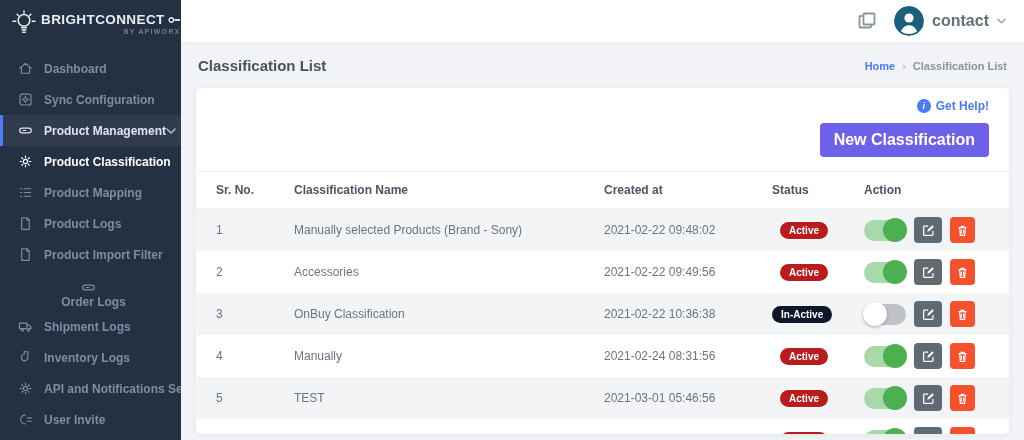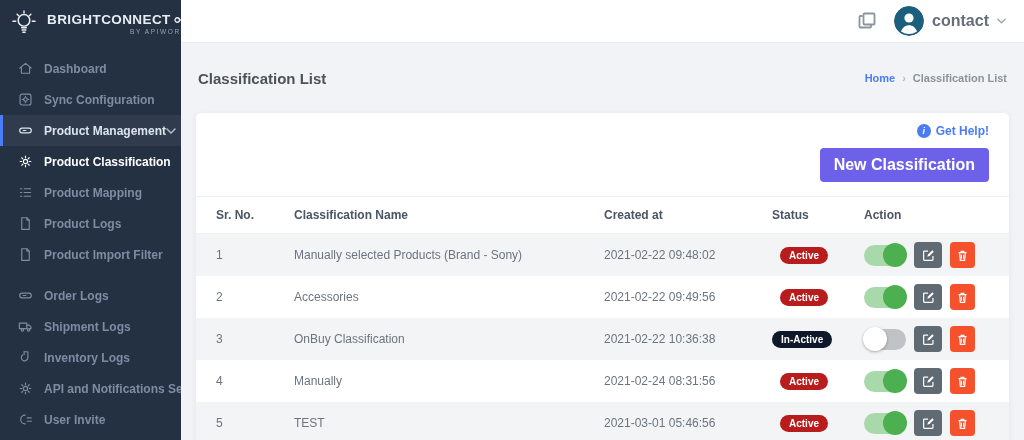--- a/index.html
+++ b/index.html
@@ -10,55 +10,55 @@
     background:#f1f3f6;
   }
   .app { display:flex; width:1024px; height:440px; }
 
   
   .sidebar {
     width:181px; flex:none; background:#243143; color:#7e8ca2;
     display:flex; flex-direction:column; overflow:hidden;
   }
   .logo {
-    height:47px; display:flex; align-items:center; padding:0 10px 0 12px; gap:11px; flex:none;
+    height:47px; display:flex; align-items:center; padding:0 10px 0 12px; gap:5px; flex:none;
   }
   .logo-bulb { width:24px; height:28px; flex:none; }
   .logo-textwrap { display:flex; flex-direction:column; align-items:flex-end; }
   .logo-row { display:flex; align-items:center; gap:3px; }
   .logo-name { color:#e9edf3; font-weight:bold; font-size:13.5px; letter-spacing:.4px; }
   .logo-plug { width:13px; height:8px; }
   .logo-tagline { color:#92a3ba; font-size:6.5px; letter-spacing:1.6px; margin-top:1px; }
 
   .nav { padding-top:6px; }
   .nav-item {
     display:flex; align-items:center; height:31px; padding:0 12px 0 15px;
     border-left:3px solid transparent; font-size:12px; font-weight:600;
     color:#7e8ca2; cursor:pointer; white-space:nowrap;
   }
   .nav-item .nav-icon { width:15px; height:15px; margin-right:11px; flex:none; display:flex; align-items:center; }
   .nav-item .nav-icon svg { width:15px; height:15px; }
   .nav-item.highlight { background:rgba(255,255,255,.055); border-left-color:#4a7df9; color:#dde4ee; }
   .nav-item.active { color:#ffffff; }
-  .nav-item.gap { margin-top:10px; }
+  .nav-item.gap { margin-top:10px;flex-direction:column; }
   .nav-chevron { margin-left:auto; display:flex; }
 
   
   .main { flex:1; min-width:0; display:flex; flex-direction:column; }
   .topbar {
     height:43px; flex:none; background:#fff; border-bottom:1px solid #e7eaee;
     display:flex; align-items:center; justify-content:flex-end; padding:0 18px; gap:16px;
   }
   .copy-btn { display:flex; cursor:pointer; }
   .user-wrap { display:flex; align-items:center; gap:8px; cursor:pointer; }
   .avatar { width:30px; height:30px; border-radius:50%; overflow:hidden; display:flex; }
   .user-label { font-size:16px; font-weight:600; color:#646f7a; }
 
   .content { flex:1; padding:0 15px; }
-  .page-head { height:70px; display:flex; align-items:center; justify-content:space-between; padding:0 2px; }
+  .page-head { height:45px; display:flex; align-items:center; justify-content:space-between; padding:0 2px; }
   .page-title { margin:0; font-size:15px; font-weight:bold; color:#4b525a; }
   .breadcrumb { display:flex; align-items:center; gap:7px; font-size:11px; font-weight:600; }
   .breadcrumb .home { color:#4a7cf6; text-decoration:none; cursor:pointer; }
   .breadcrumb .sep { color:#b6bdc4; }
   .breadcrumb .current { color:#8a939c; }
 
   .card { background:#fff; border-radius:5px; box-shadow:0 1px 6px rgba(60,70,90,.07); overflow:hidden; height:346px; }
   .card-top { padding:11px 20px 14px; display:flex; flex-direction:column; align-items:flex-end; gap:10px; }
   .get-help { display:flex; align-items:center; gap:5px; color:#4a7cf6; font-size:12px; font-weight:600; cursor:pointer; text-decoration:none; }
   .info-badge { width:14px; height:14px; border-radius:50%; background:#4a7cf6; color:#fff; font-size:9px; font-weight:bold; font-style:italic; display:flex; align-items:center; justify-content:center; }

